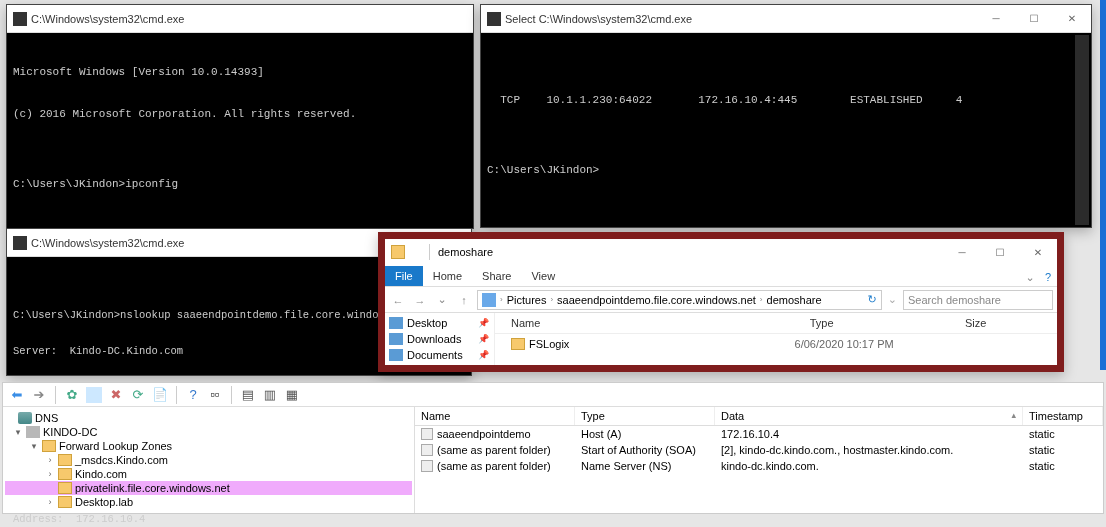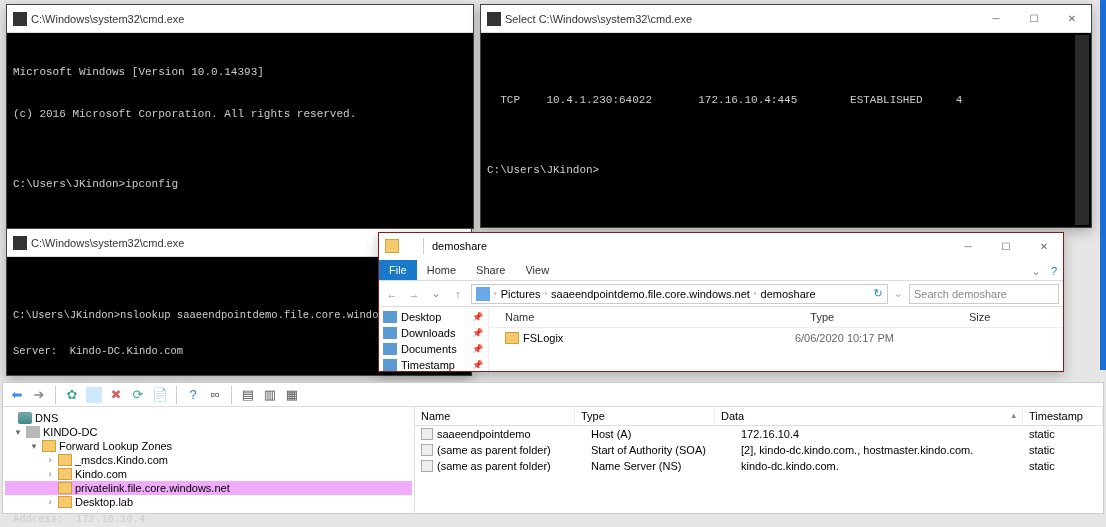--- a/index.html
+++ b/index.html
@@ -35,21 +35,21 @@
     color: #ccc;
     padding: 4px 6px;
     white-space: pre;
   }
   .scroll-hint{position:absolute; right:2px; top:30px; bottom:2px; width:14px; background:#2b2b2b;}
 
   
   .explorer {
     position:absolute;
     background:#fff;
-    border:1px solid #7f1d1d;
+    border:7px solid #7f1d1d;
     box-shadow: 0 4px 12px rgba(0,0,0,.25);
   }
   .exp-title { height:26px; display:flex; align-items:center; gap:4px; padding:0 6px;}
   .exp-title .folder-ic{width:14px;height:14px;background:#f7c96c;border:1px solid #d0a23c;}
   .exp-title .vsep{width:1px;height:16px;background:#ccc;margin:0 4px;}
   .ribbon { display:flex; align-items:flex-end; height:22px; border-bottom:1px solid #ddd;}
   .ribtab{padding:4px 10px; font-size:11px; color:#333; cursor:pointer;}
   .ribtab.file{background:#1979ca;color:#fff;}
   .addrbar{display:flex; align-items:center; gap:4px; height:26px; border-bottom:1px solid #ddd; padding:0 4px;}
   .nav-arrow{width:18px;height:18px;display:flex;align-items:center;justify-content:center;color:#888;}
@@ -84,21 +84,21 @@
   .tcaret{width:10px;display:inline-block;text-align:center;color:#666;font-size:9px;}
   .tic{width:14px;height:12px;display:inline-block;}
   .tic.dns{background:linear-gradient(#7aa,#488);border-radius:2px;}
   .tic.srv{background:#b8b8b8;}
   .tic.fold{background:#f7c96c;border:1px solid #d0a23c;}
   .tnode.sel{background:#f0abfc;}
   .grid{flex:1;}
   .grid .gcols{display:flex;border-bottom:1px solid #ddd;}
   .grid .gcol{padding:3px 6px;border-right:1px solid #eee;}
   .gc-name{width:160px;} .gc-type{width:140px;} .gc-data{flex:1;} .gc-ts{width:80px;}
-  .grid .grow{display:flex;gap:10px;}
+  .grid .grow{display:flex;}
   .grid .gcell{padding:2px 6px;}
   .grid .gcell.name{width:160px;display:flex;align-items:center;gap:4px;}
   .grid .gcell.type{width:140px;}
   .grid .gcell.data{flex:1;}
   .grid .gcell.ts{width:80px;}
   .dns-ic{width:12px;height:12px;background:#eee;border:1px solid #aaa;display:inline-block;}
   .caretcol{width:10px;text-align:center;color:#777;}
 
   
   .tb-icon { width:16px; height:16px; font-size:13px; line-height:16px; text-align:center; }
@@ -141,21 +141,21 @@
     <span class="icn"></span>
     <span class="ttl">Select C:\Windows\system32\cmd.exe</span>
     <div class="winbtns">
       <div class="winbtn">─</div>
       <div class="winbtn">☐</div>
       <div class="winbtn close">✕</div>
     </div>
   </div>
   <div class="term-body">
     <div></div>
-    <div>  TCP    10.4.1.230:64022       172.16.10.4:445        ESTABLISHED     4</div>
+    <div>  TCP    10.1.1.230:64022       172.16.10.4:445        ESTABLISHED     4</div>
     <div></div>
     <div>C:\Users\JKindon&gt;</div>
   </div>
   <div class="scroll-hint"></div>
 </div>
 
 <div class="term-window" style="left:6px; top:228px; width:466px; height:148px;">
   <div class="titlebar">
     <span class="icn"></span>
     <span class="ttl">C:\Windows\system32\cmd.exe</span>

